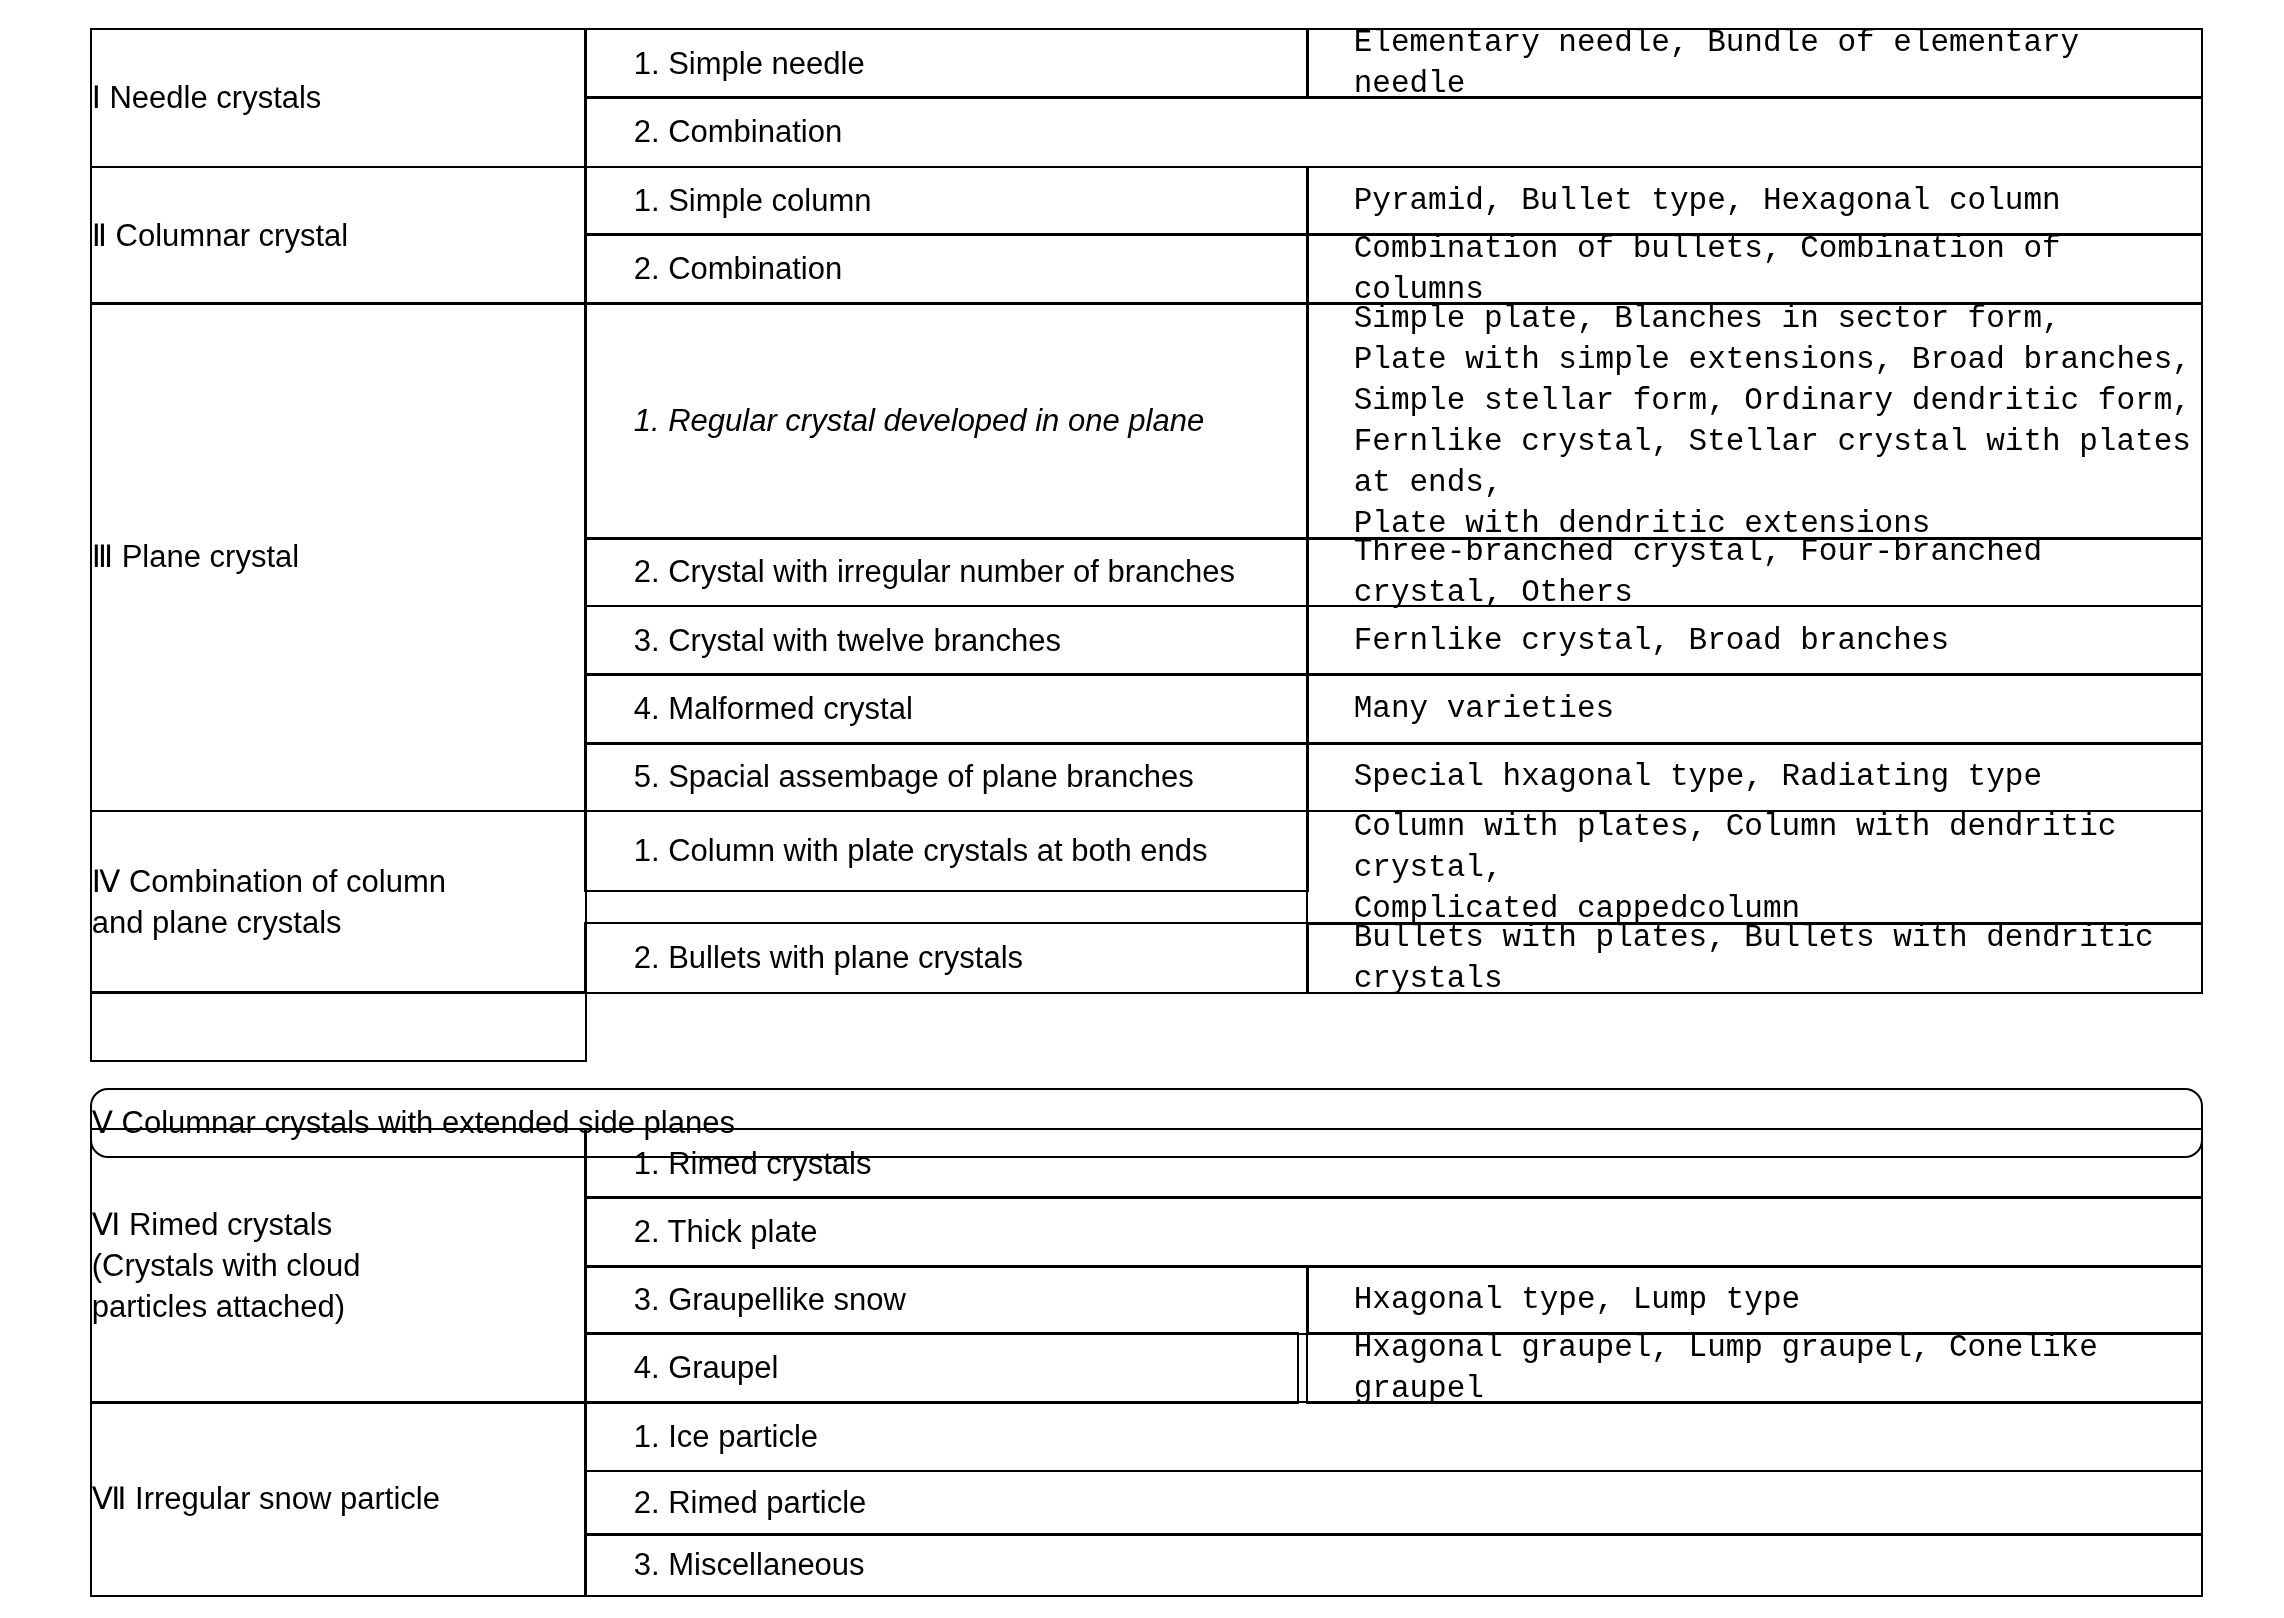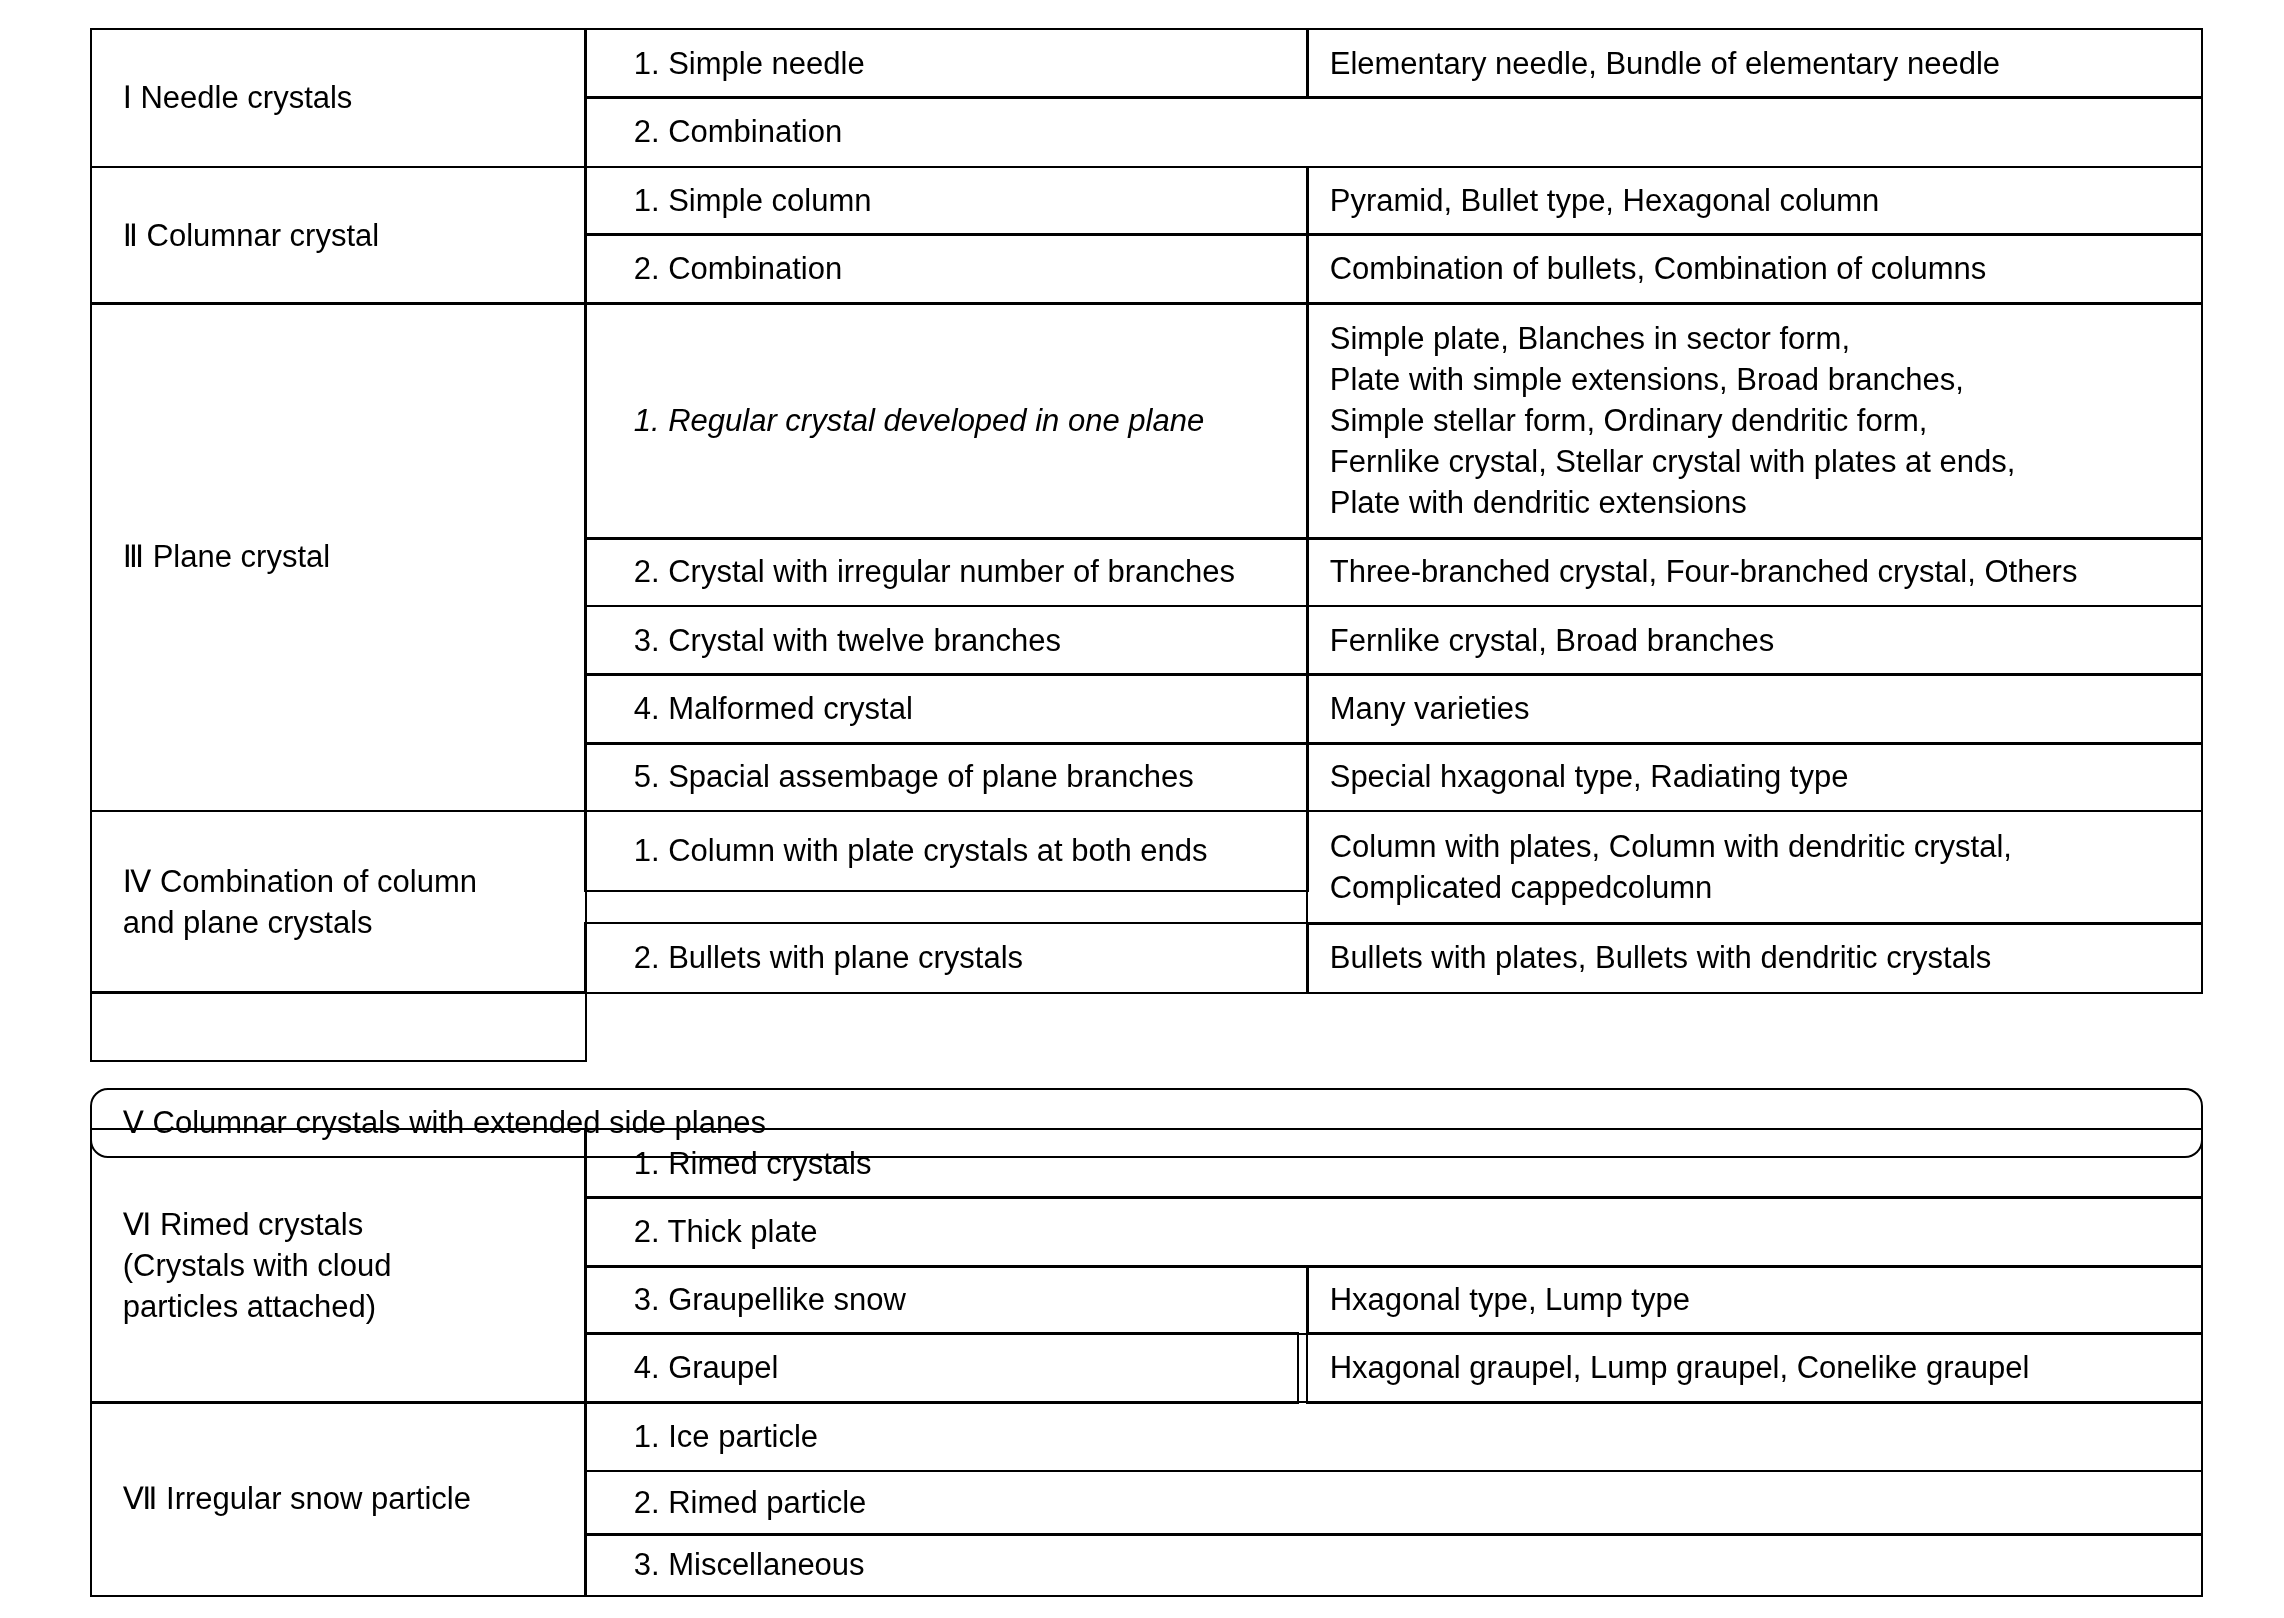--- a/index.html
+++ b/index.html
@@ -3,23 +3,23 @@
 <meta charset="utf-8">
 <style>
   html, body { margin:0; padding:0; background:#ffffff; }
   body { width:2284px; height:1618px; position:relative; overflow:hidden;
          font-family:"Liberation Sans", sans-serif; color:#000; }
   #table { position:absolute; left:91px; top:29px; width:2111px; height:1566px; }
   .cell { position:absolute; box-sizing:border-box; border:2.6px solid #000;
           margin-left:-1.3px; margin-top:-1.3px;
           display:flex; align-items:center; font-size:31px; line-height:41px;
           white-space:pre-line; }
-  .cell.c1 { padding-left:31px; }
+  .cell.c1 { }
   .cell.c2 { padding-left:48px; }
-  .cell.c3 { padding-left:22px; }
+  .cell.c3 { padding-left:46px;font-family:Liberation Mono, monospace; }
 </style>
 </head>
 <body>
 
 <div id="table">
     <div class="cell c1" style="left: 0px; top: 0px; width: 497px; height: 140px;"><span>Ⅰ  Needle crystals</span></div>
     <div class="cell c2" style="left: 494px; top: 0px; width: 725px; height: 71px;"><span>1. Simple needle</span></div>
     <div class="cell c3" style="left: 1216px; top: 0px; width: 897px; height: 71px;"><span>Elementary needle, Bundle of elementary needle</span></div>
     <div class="cell c2" style="left: 494px; top: 68px; width: 1619px; height: 72px;"><span>2. Combination</span></div>
     <div class="cell c1" style="left: 0px; top: 138px; width: 497px; height: 139px;"><span>Ⅱ Columnar crystal</span></div>

